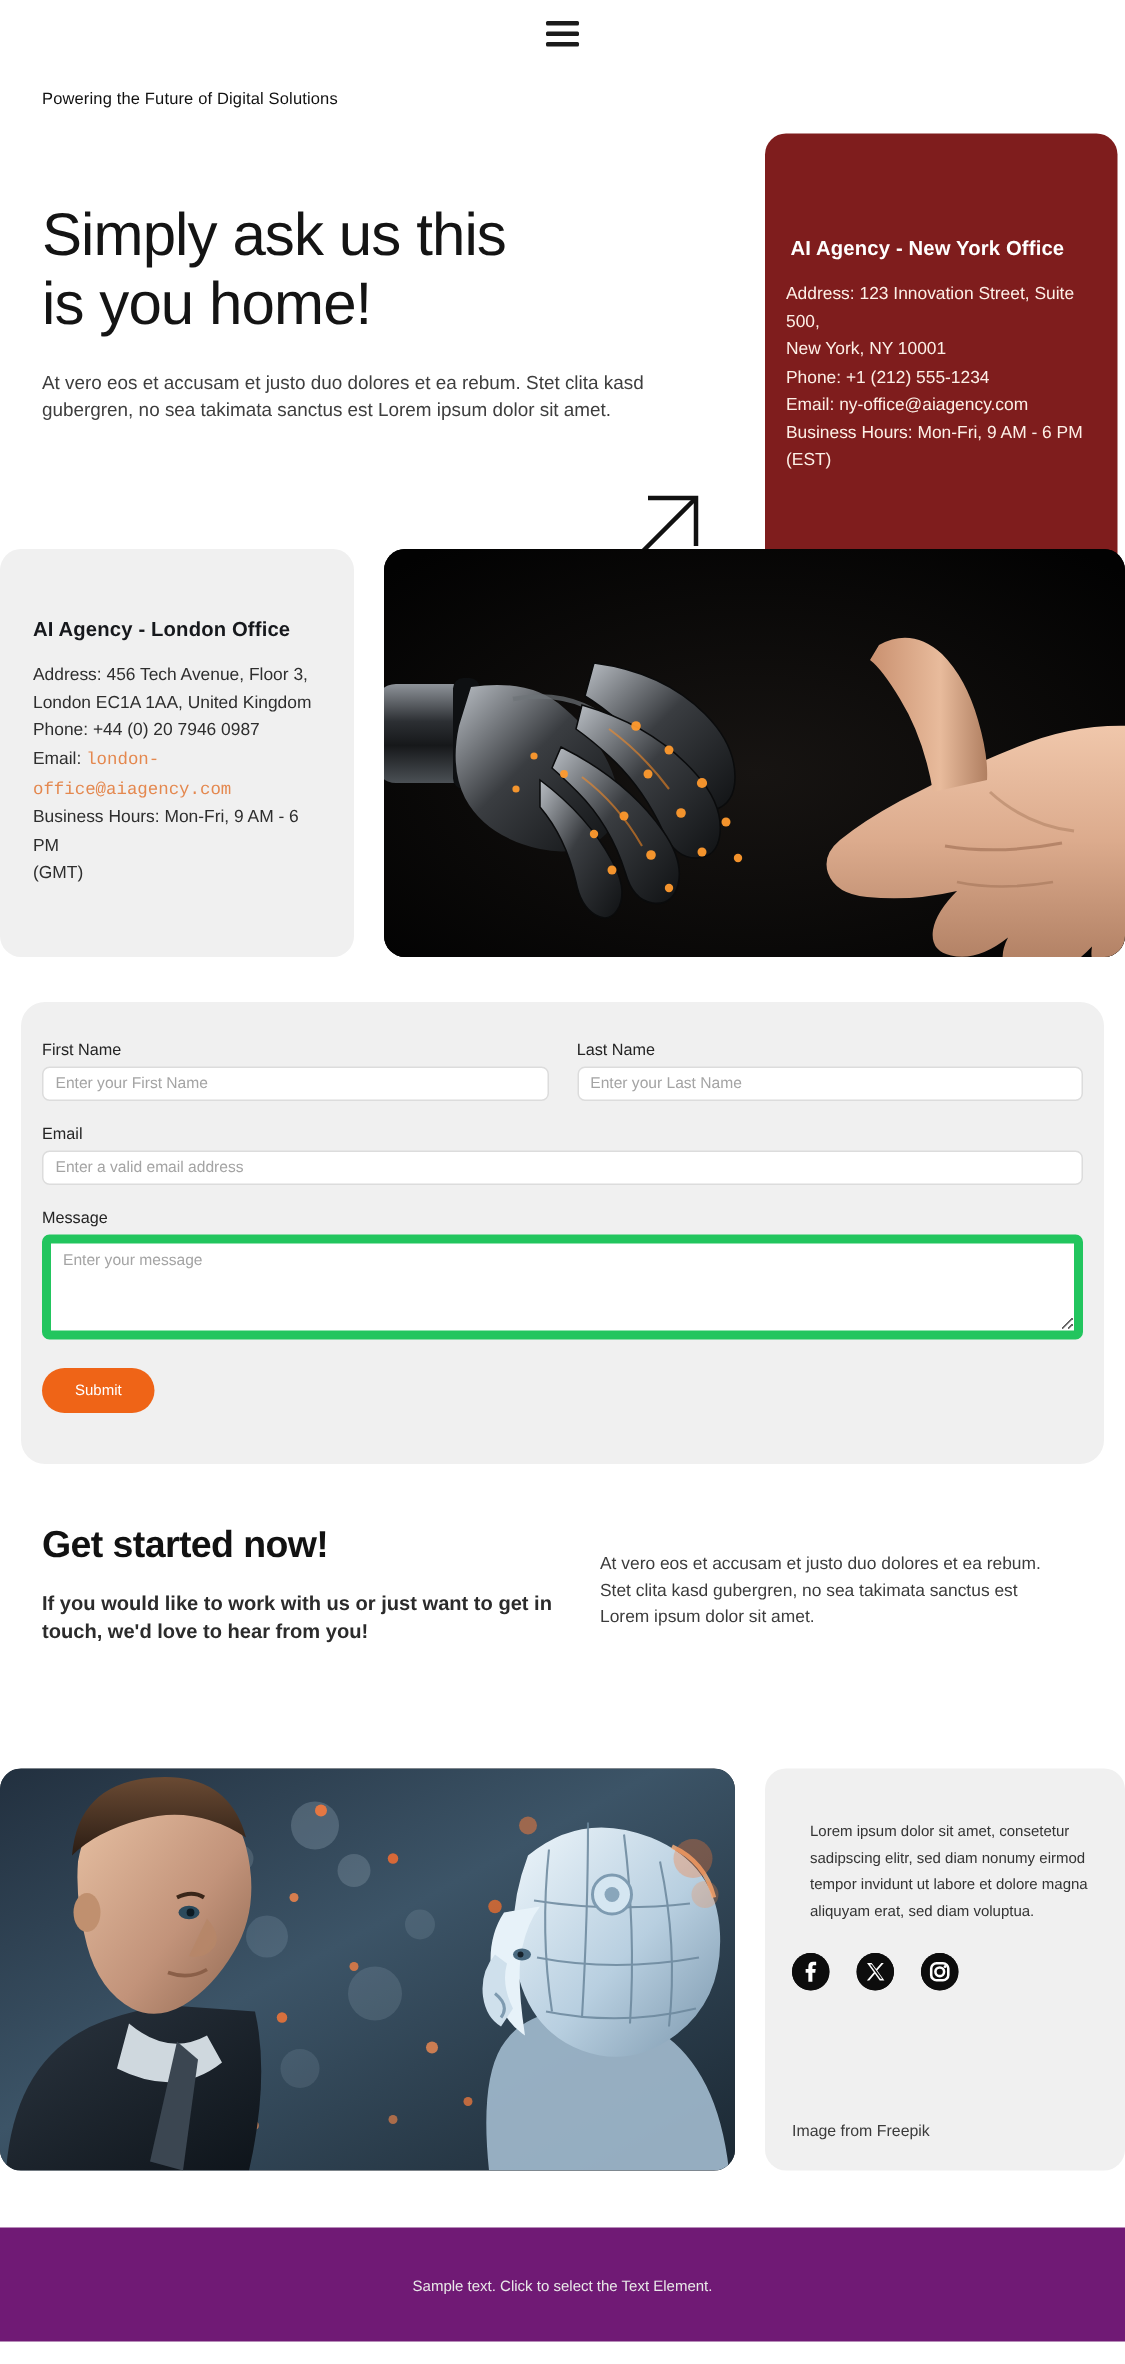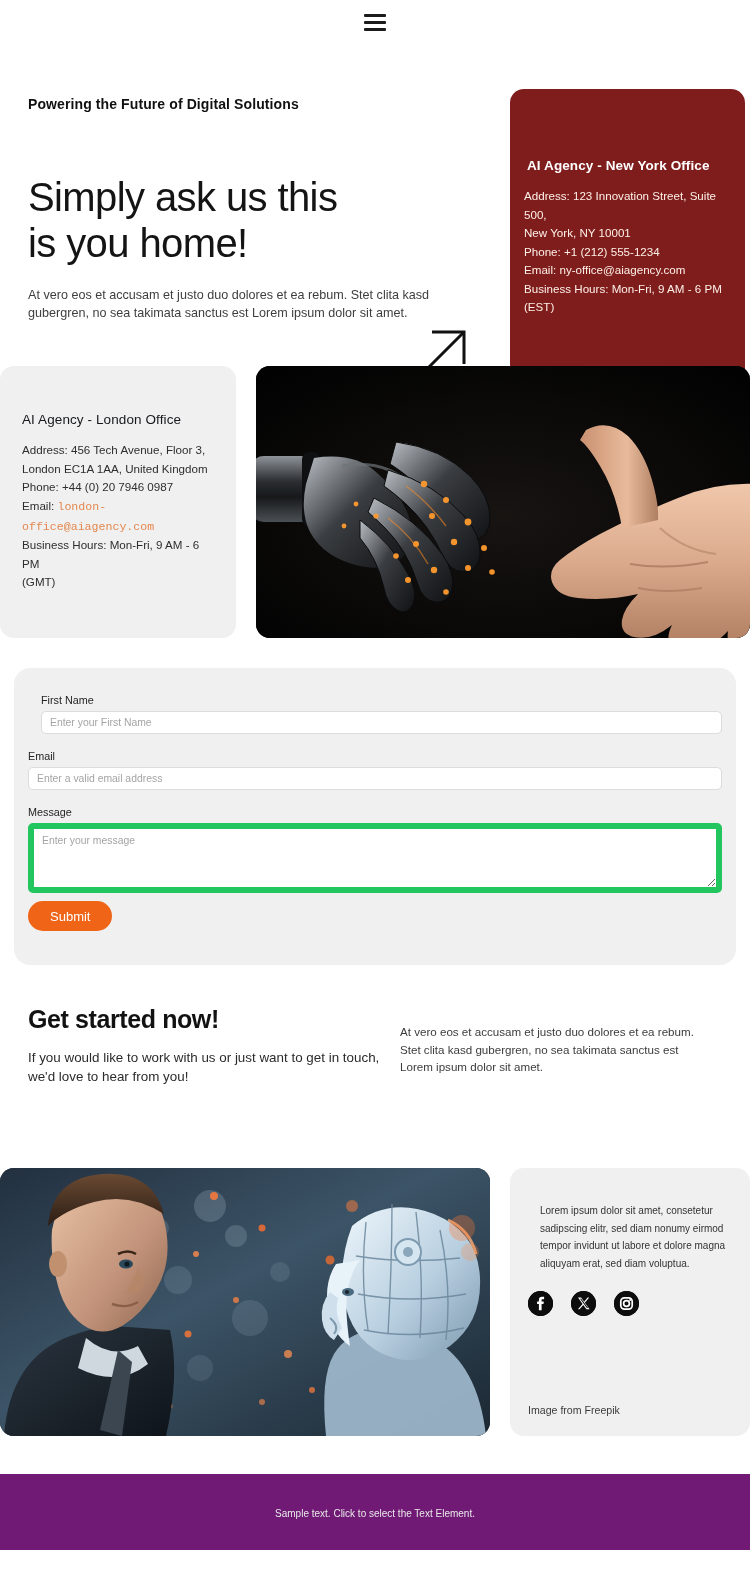--- a/index.html
+++ b/index.html
@@ -31,26 +31,25 @@
     position: relative;
     padding: 0 0 16px 0;
     min-height: 305px;
   }
   .hero-inner { width: 750px; position: relative; }
   .hero-left {
     width: 470px;
     padding: 16px 0 0 28px;
   }
   .eyebrow {
-    font-size: 14px;
-    font-weight: bold;
+    font-size: 11px;
+    font-weight: normal;
     letter-spacing: .1px;
     color: #111111;
     margin-bottom: 16px;
-    margin-top: 36px;
   }
   .hero-title {
     font-size: 40px;
     line-height: 46px;
     font-weight: 400;
     letter-spacing: -0.6px;
     color: #141414;
     margin-bottom: 20px;
   }
   .hero-para {
@@ -105,21 +104,21 @@
     width: 236px; height: 272px;
     background: #f0f0f0;
     border-radius: 14px;
     padding: 0 22px;
     display: flex;
     flex-direction: column;
     justify-content: center;
   }
   .london-card h3 {
     font-size: 13.5px;
-    font-weight: normal;
+    font-weight: bold;
     color: #16181c;
     margin-bottom: 14px;
     letter-spacing: .1px;
   }
   .london-card p {
     font-size: 11.6px;
     line-height: 18.6px;
     color: #2e2e2e;
   }
   .email-link { color: #e4884f; text-decoration: none; font-family: Liberation Mono, monospace; }
@@ -135,21 +134,21 @@
   .hands-photo svg { display: block; }
 
   
   .form-panel {
     margin: 30px 14px 0 14px;
     width: 722px;
     background: #f0f0f0;
     border-radius: 16px;
     padding: 26px 14px 34px 14px;
   }
-  .frow { display: flex; gap: 19px; margin-left: 13px; }
+  .frow { display: flex; gap: 19px; }
   .fcol { flex: 1; }
   .flabel {
     display: block;
     font-size: 10.8px;
     color: #242424;
     margin-bottom: 5px;
   }
   .finput {
     width: 100%;
     height: 23px;
@@ -173,29 +172,29 @@
     font-family: "Liberation Sans", sans-serif;
     font-size: 10.4px;
     color: #333;
     padding: 6px 8px;
     outline: none;
     resize: vertical;
     display: block;
   }
   .ftextarea::placeholder { color: #a4a4a4; }
   .submit-btn {
-    margin-top: 8px;
+    margin-top: 19px;
     background: #ef6417;
     color: #ffffff;
     border: none;
     border-radius: 16px;
     height: 30px;
     padding: 0 22px;
     font-family: "Liberation Sans", sans-serif;
-    font-size: 13px;
+    font-size: 10px;
     cursor: pointer;
   }
 
   
   .cta {
     display: flex;
     padding: 40px 28px 0 28px;
     gap: 20px;
   }
   .cta-left { width: 352px; }
@@ -203,20 +202,21 @@
     font-size: 25px;
     font-weight: bold;
     color: #121212;
     letter-spacing: -0.4px;
     margin-bottom: 14px;
   }
   .cta-sub {
     font-size: 13.4px;
     line-height: 19px;
     color: #2b2b2b;
+    font-weight: bold;
   }
   .cta-right {
     width: 300px;
     padding-top: 18px;
     font-size: 11.6px;
     line-height: 17.5px;
     color: #3c3c3c;
   }
 
   
@@ -415,20 +415,24 @@
       </g>
     </svg>
   </div>
 </section>
 
 <section class="form-panel">
   <div class="frow">
     <div class="fcol">
       <label class="flabel">First Name</label>
       <input class="finput" type="text" placeholder="Enter your First Name" style="">
+    </div>
+    <div class="fcol">
+      <label class="flabel">Last Name</label>
+      <input class="finput" type="text" placeholder="Enter your Last Name" style="">
     </div>
   </div>
 
   <div class="fgroup">
     <label class="flabel">Email</label>
     <input class="finput" type="email" placeholder="Enter a valid email address" style="">
   </div>
 
   <div class="fgroup">
     <label class="flabel">Message</label>

